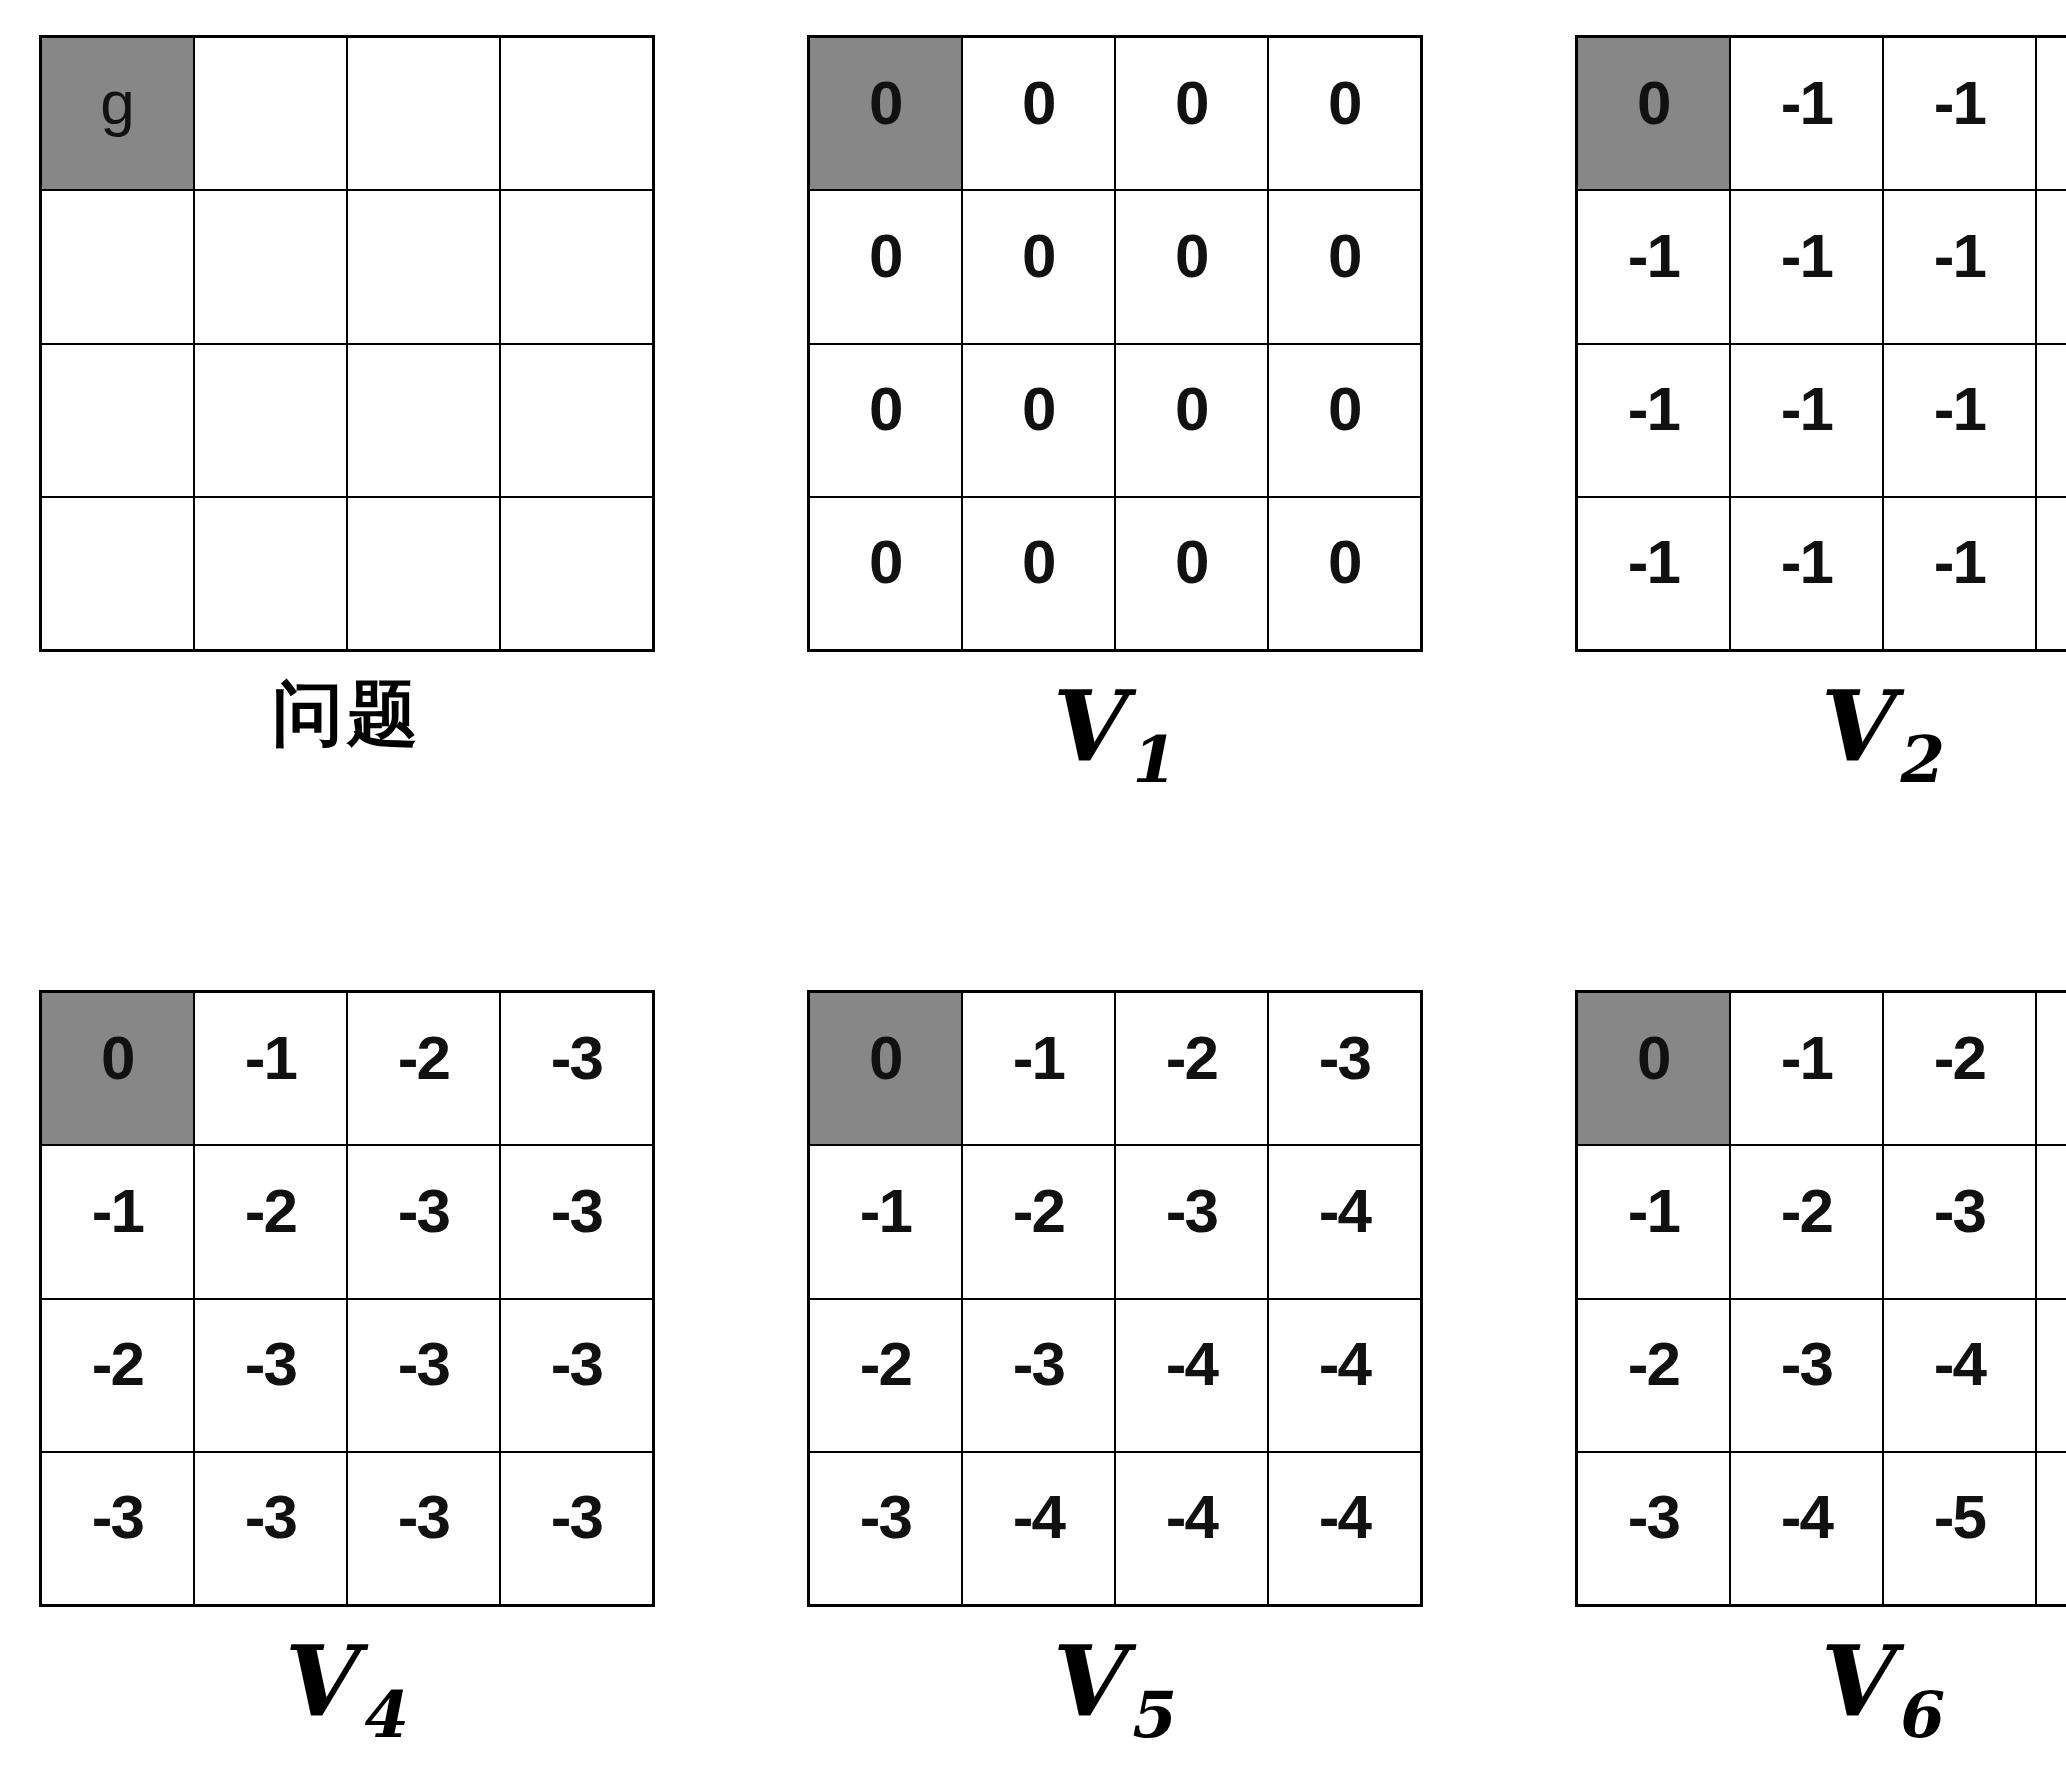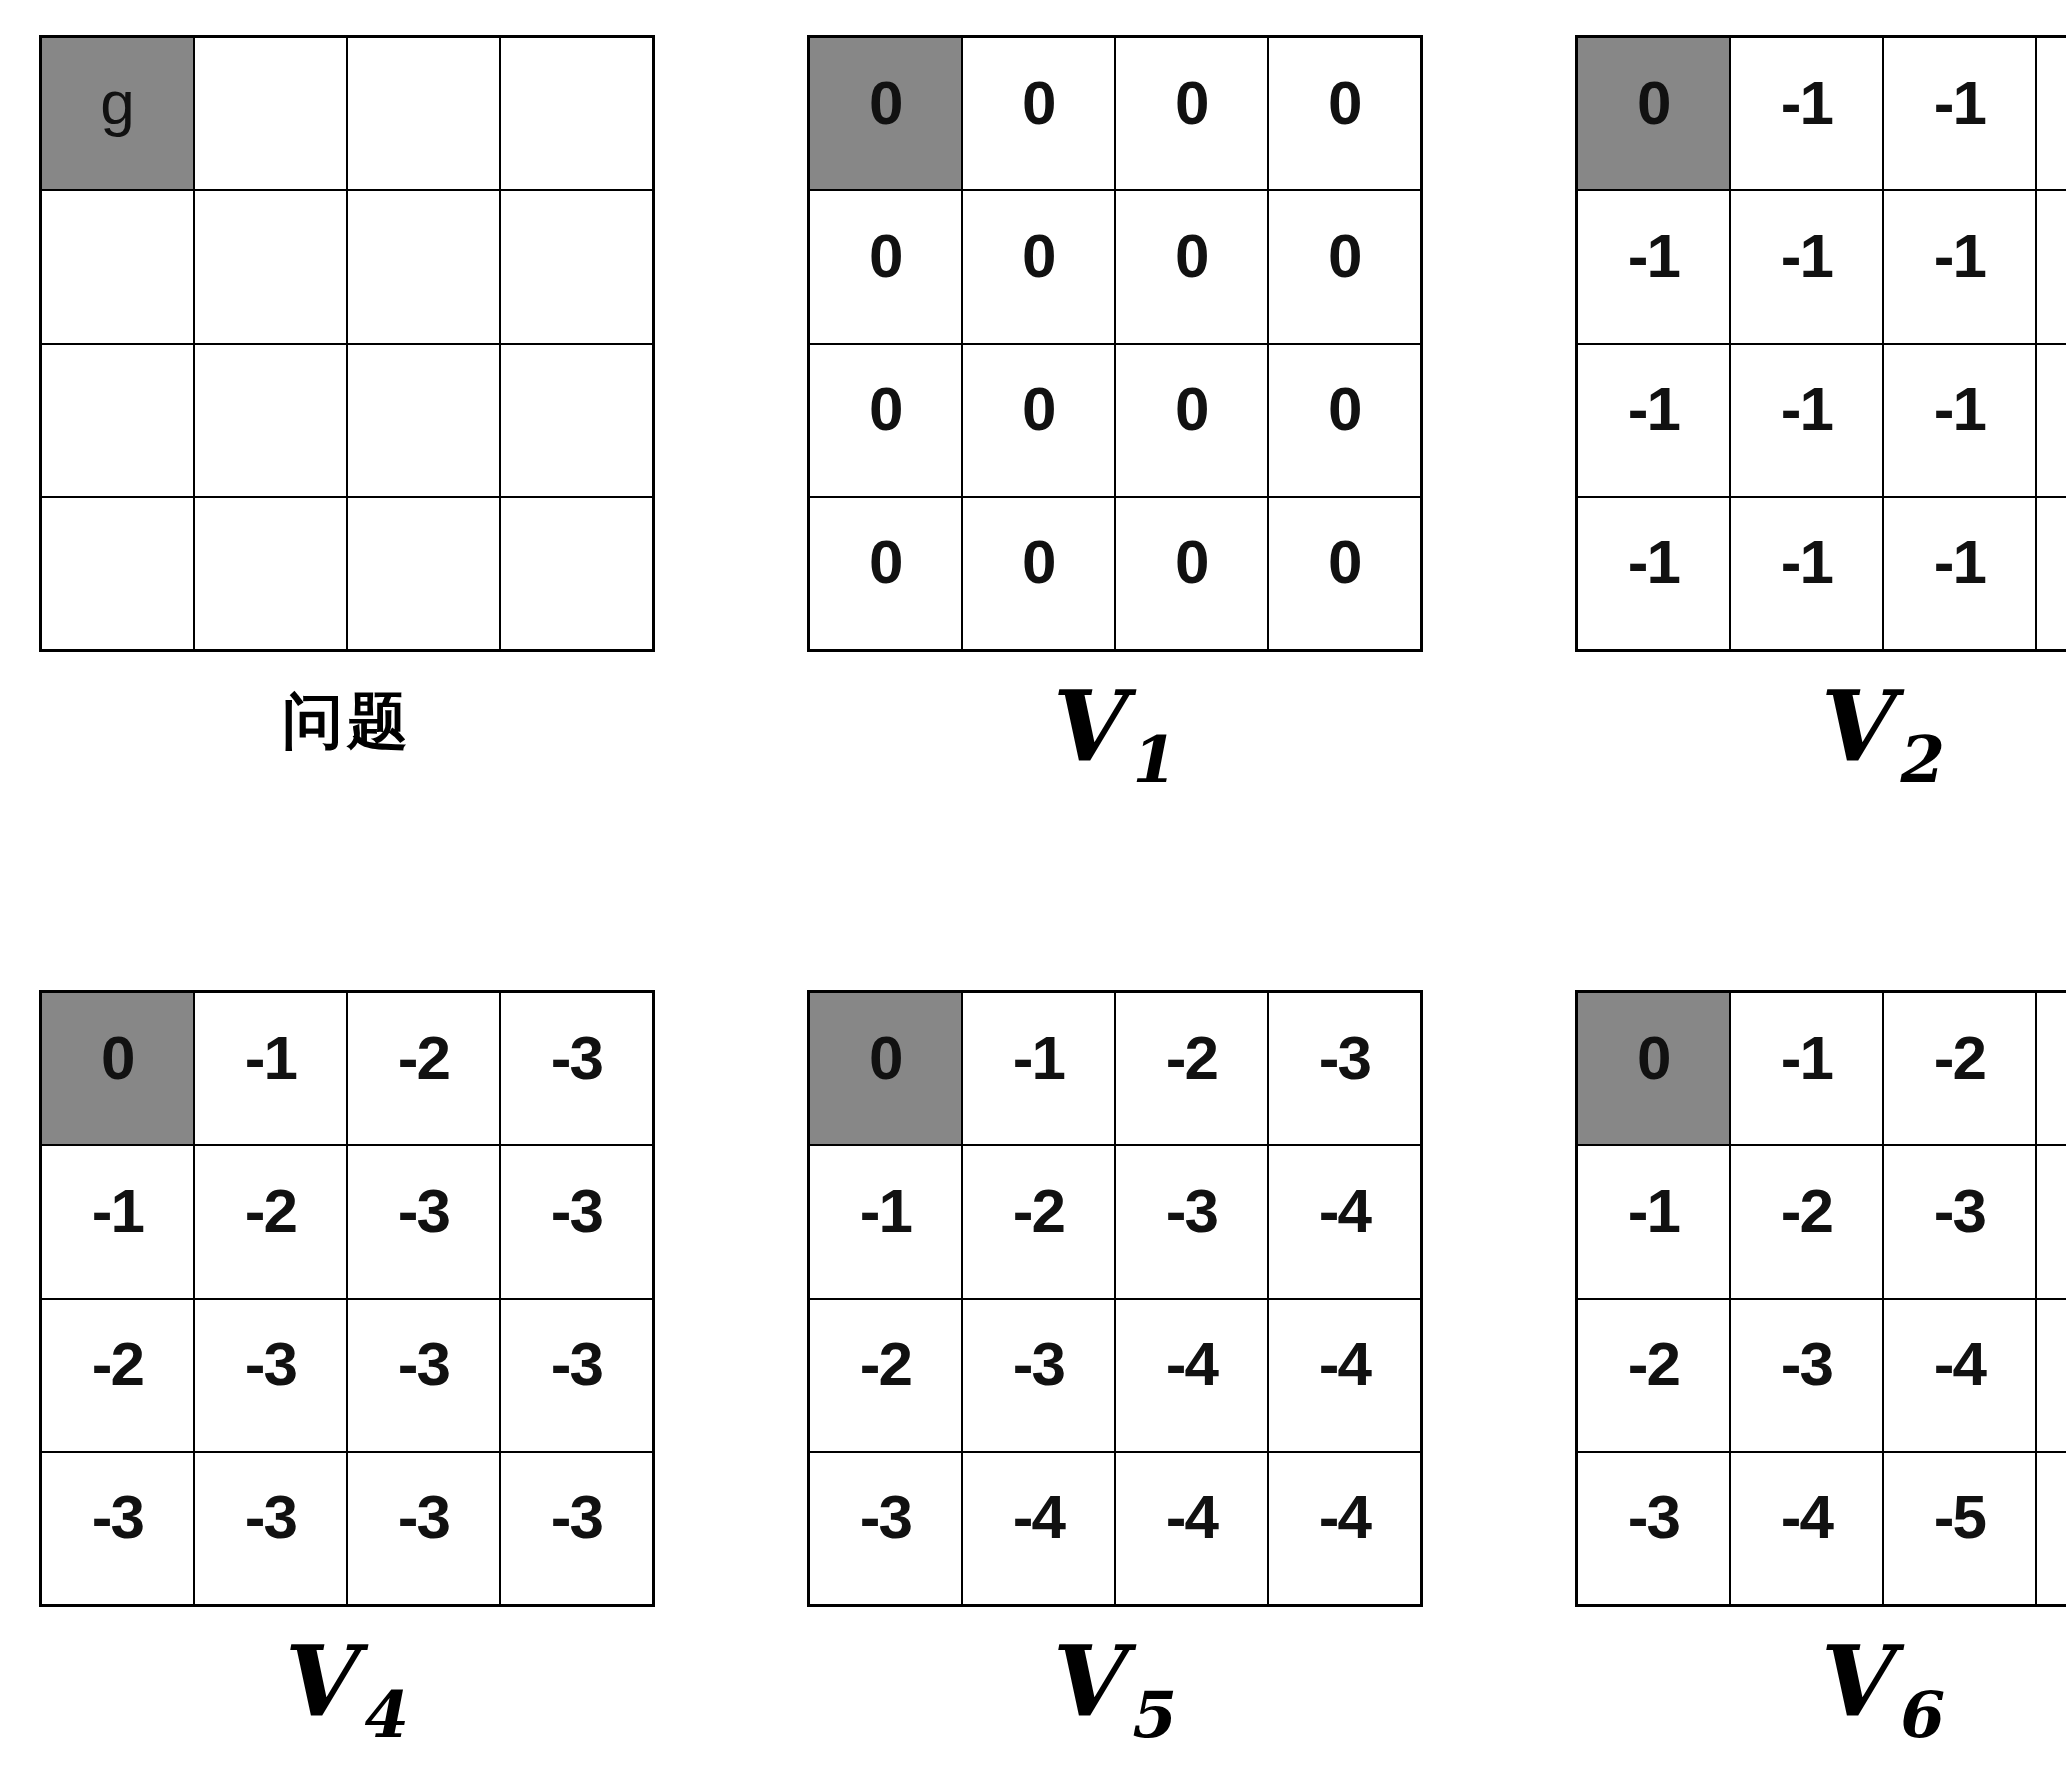--- a/index.html
+++ b/index.html
@@ -56,23 +56,22 @@
   .label-main {
     font-family: "DejaVu Serif", "Liberation Serif", serif;
     font-size: 97px;
     font-weight: bold;
     font-style: italic;
     color: #000000;
     line-height: 1;
   }
   .label-main.cjk {
     font-style: normal;
-    font-size: 61px;
+    font-size: 71px;
     letter-spacing: 4.1px;
-    margin-top: 12px;
   }
   .label-sub {
     font-family: "DejaVu Serif", "Liberation Serif", serif;
     font-size: 64px;
     font-weight: bold;
     font-style: italic;
     color: #000000;
     line-height: 1;
     transform: translateY(50px);
     margin-left: 4.1px;

